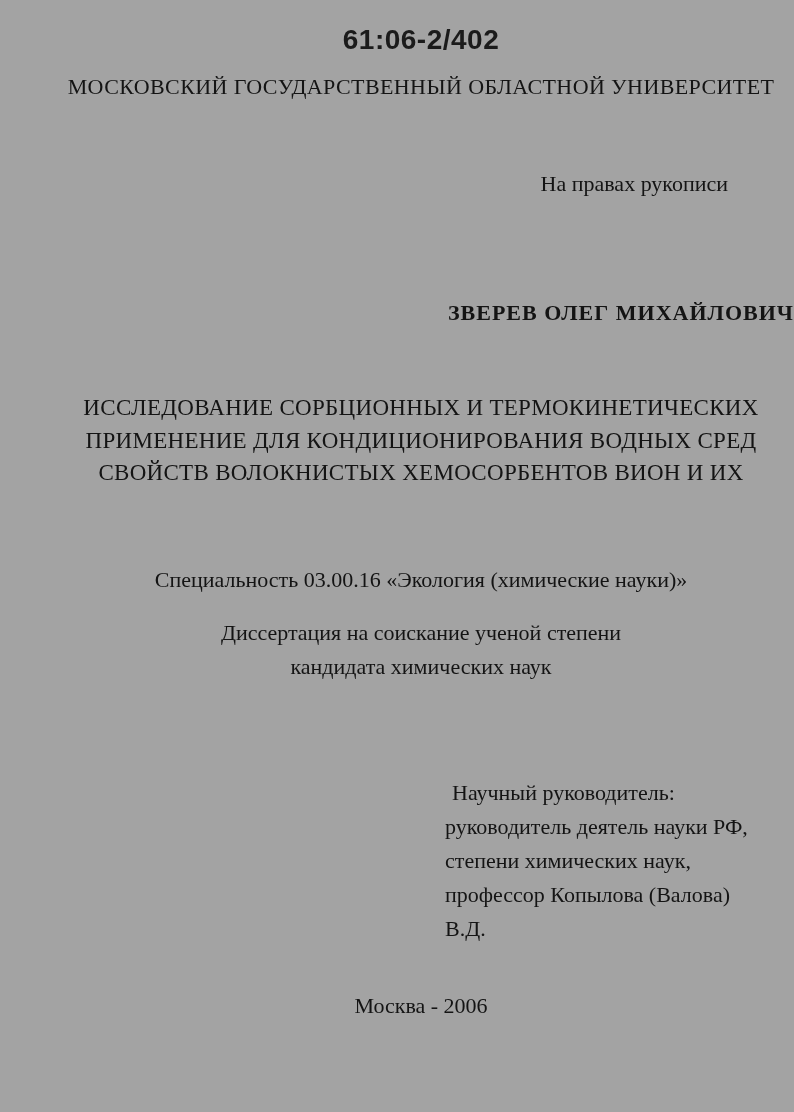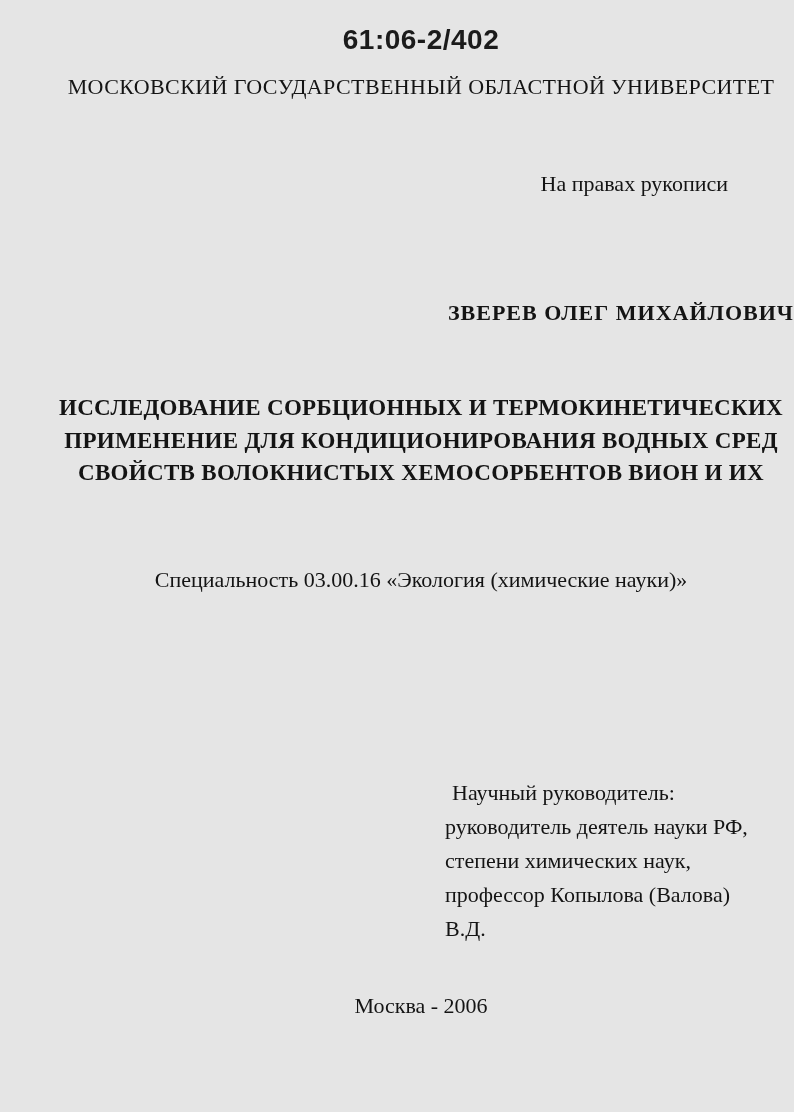--- a/index.html
+++ b/index.html
@@ -4,21 +4,21 @@
 <style>
   html, body {
     margin: 0;
     padding: 0;
     background: #ffffff;
   }
   .page {
     position: relative;
     width: 794px;
     height: 1112px;
-    background: #e5e5e5;
+    background: #a3a3a3;
     color: #141414;
     font-family: "Liberation Serif", "DejaVu Serif", serif;
     overflow: hidden;
   }
   
   .content-col {
     position: absolute;
     left: 48px;
     top: 0;
     width: 746px;
@@ -63,21 +63,21 @@
     letter-spacing: 1px;
     margin-top: 32px;
   }
   .title-block {
     position: absolute;
     top: 392px;
     left: 0;
     width: 100%;
     text-align: center;
     font-size: 23px;
-    font-weight: 700;
+    font-weight: 400;
     line-height: 32.5px;
     letter-spacing: 0.3px;
   }
   .specialty {
     position: absolute;
     top: 552px;
     left: 0;
     width: 100%;
     text-align: center;
     font-size: 22px;
@@ -128,20 +128,24 @@
     <div class="author-name">ЗВЕРЕВ ОЛЕГ МИХАЙЛОВИЧ</div>
 
     <div class="title-block">
       <div>ИССЛЕДОВАНИЕ СОРБЦИОННЫХ И ТЕРМОКИНЕТИЧЕСКИХ</div>
       <div>ПРИМЕНЕНИЕ ДЛЯ КОНДИЦИОНИРОВАНИЯ ВОДНЫХ СРЕД</div>
       <div>СВОЙСТВ ВОЛОКНИСТЫХ ХЕМОСОРБЕНТОВ ВИОН И ИХ</div>
     </div>
 
     <div class="specialty">Специальность 03.00.16 «Экология (химические науки)»</div>
 
+    <div class="degree-block">
+      <div>Диссертация на соискание ученой степени</div>
+      <div>кандидата химических наук</div>
+    </div>
 
     <div class="supervisor-block">
       <div class="supervisor-heading">Научный руководитель:</div>
       <div>руководитель деятель науки РФ,</div>
       <div>степени химических наук,</div>
       <div>профессор Копылова (Валова) В.Д.</div>
     </div>
 
     <div class="city-year">Москва - 2006</div>
 

